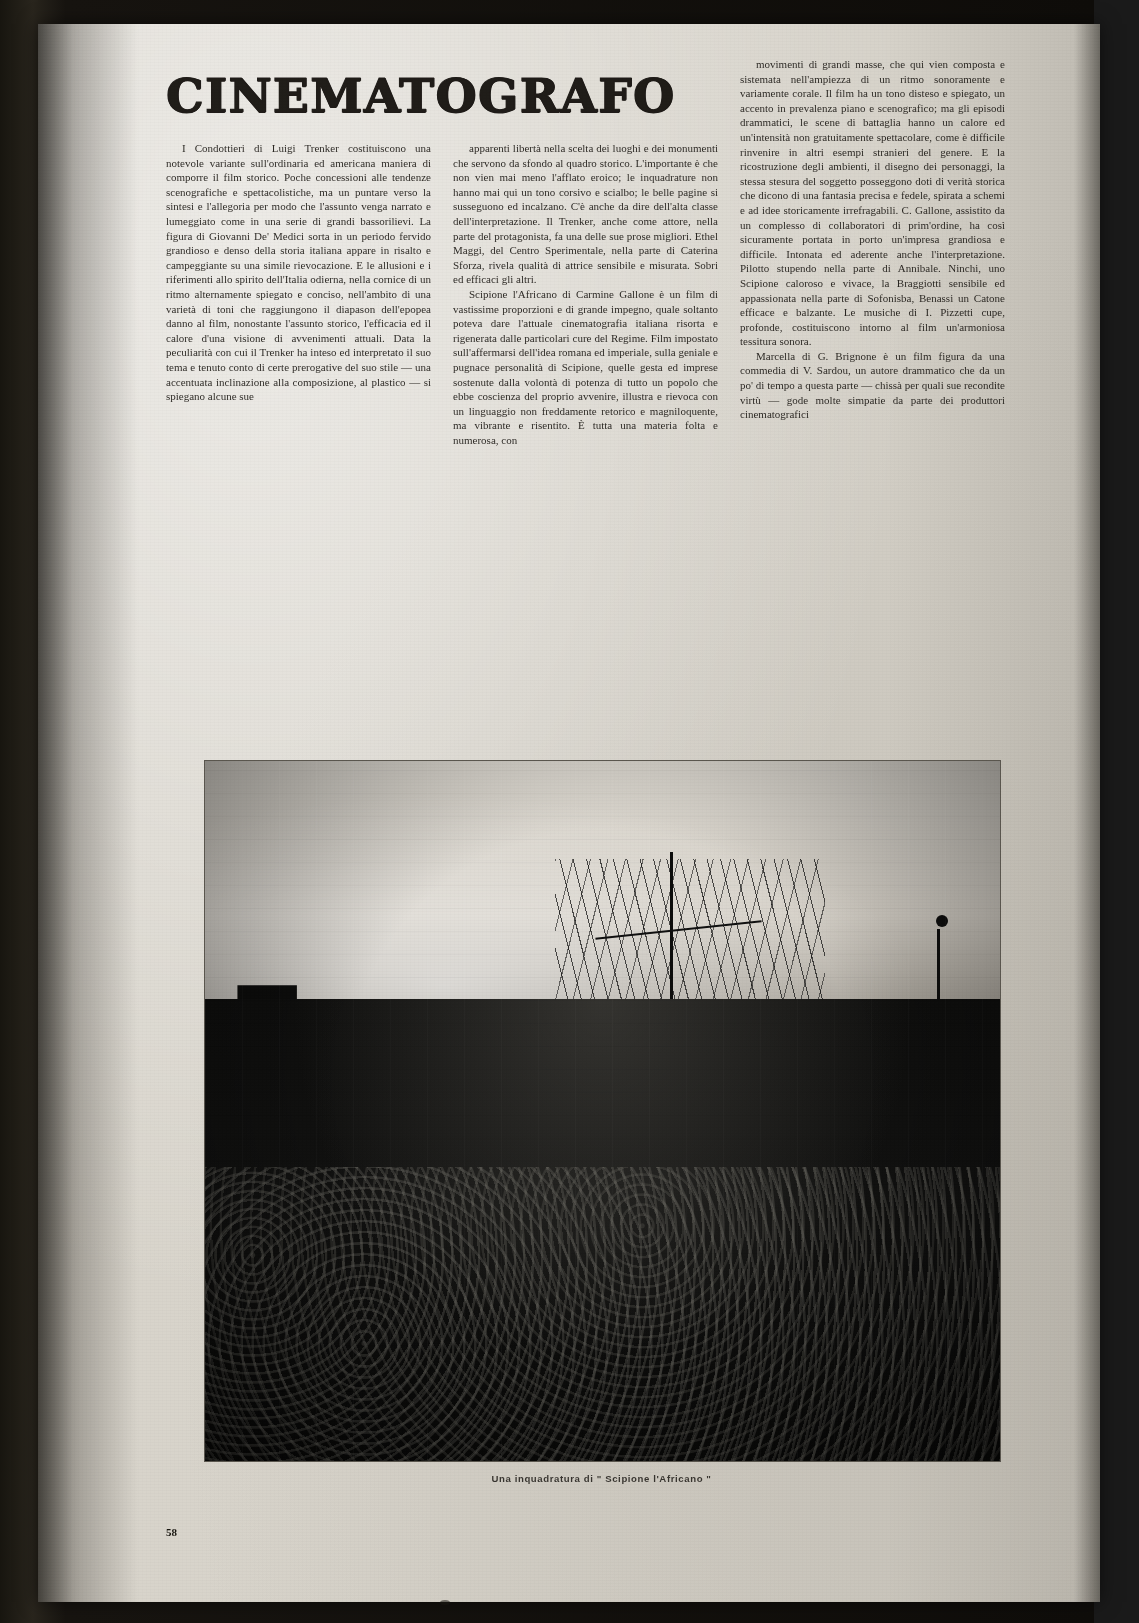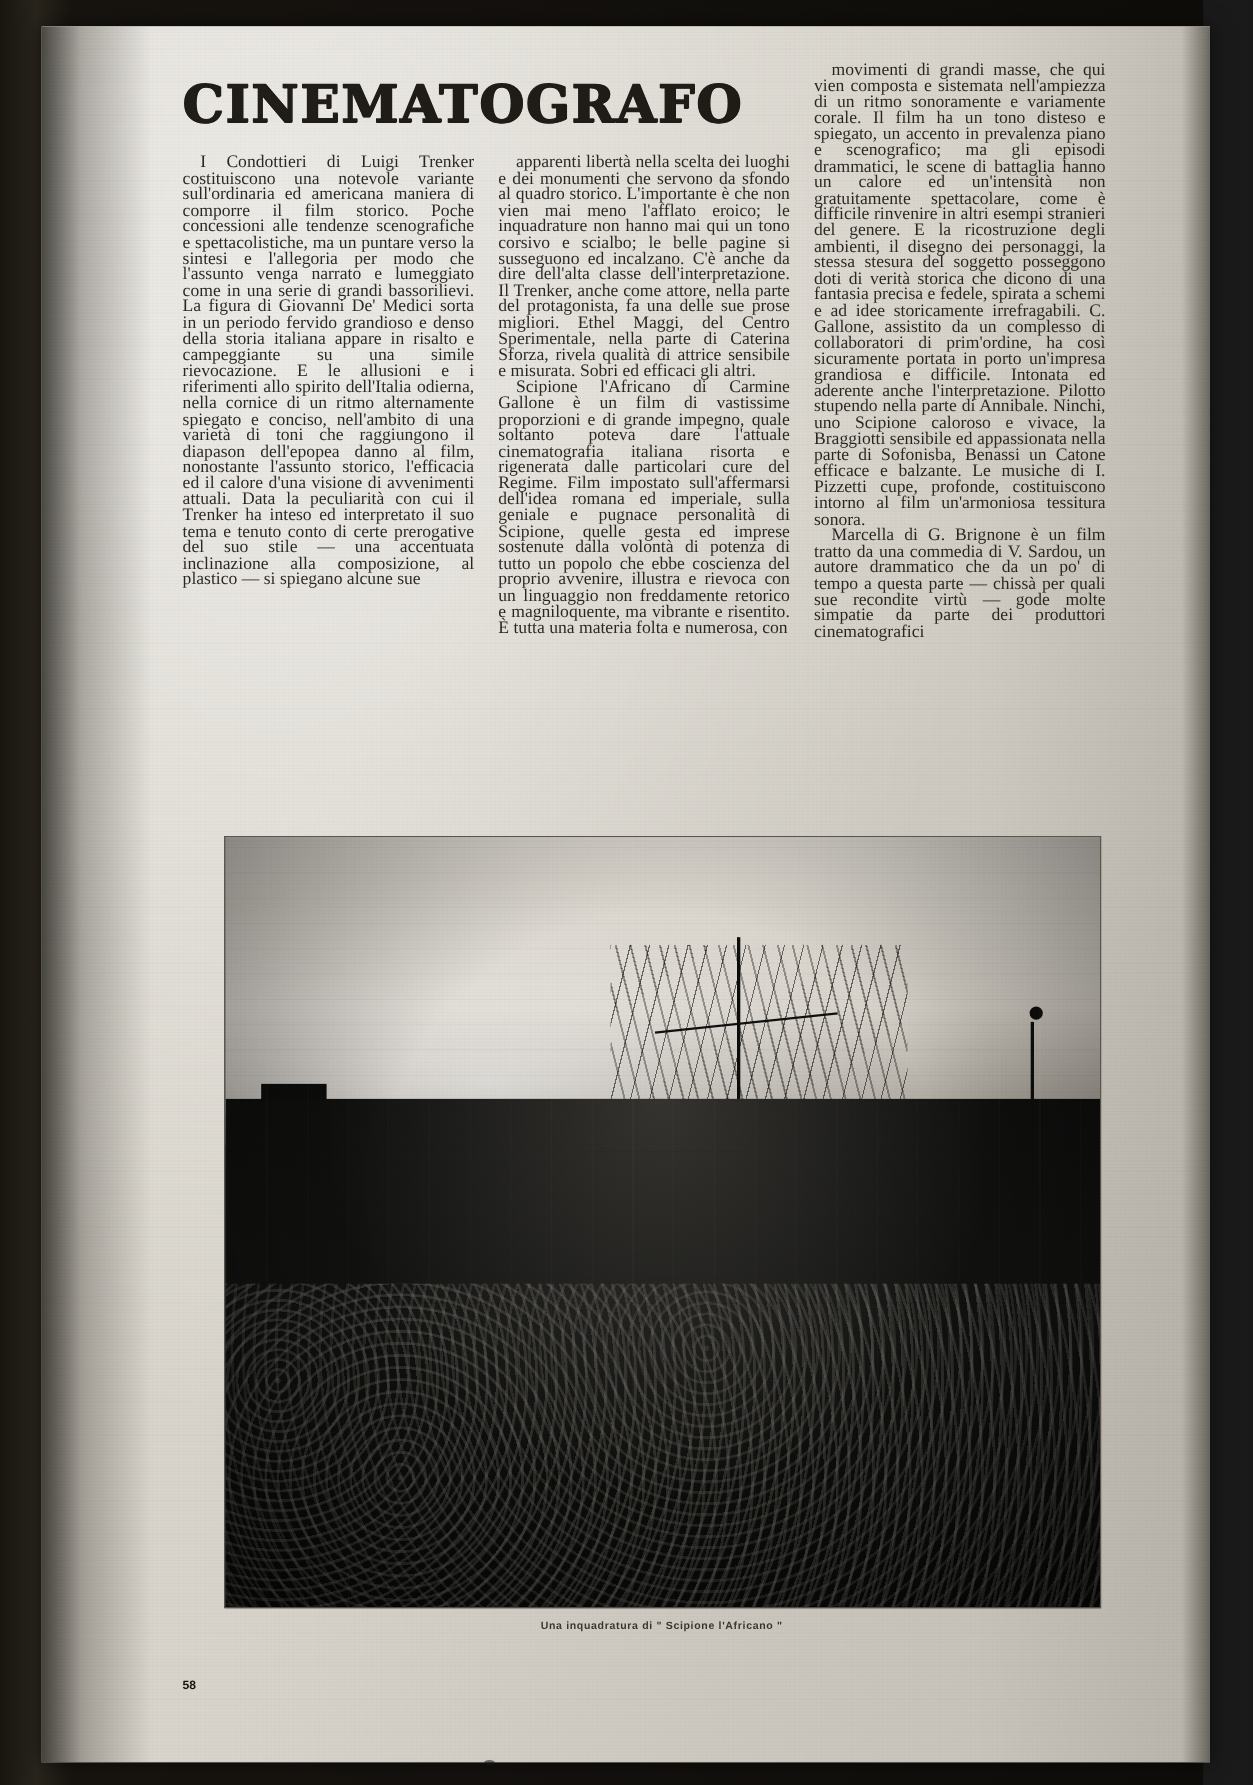--- a/index.html
+++ b/index.html
@@ -94,21 +94,21 @@
 
   
   .cols {
     display: flex;
     gap: 22px;
     align-items: flex-start;
   }
   .col {
     width: 265px;
     color: #201d19;
-    font-size: 16px;
+    font-size: 11px;
     line-height: 14.6px;
     text-align: justify;
     hyphens: auto;
   }
   .col p { margin: 0; text-indent: 16px; }
   .col p.first { text-indent: 16px; }
 
   
   .col-right {
     margin-top: -84px;
@@ -235,21 +235,21 @@
     font-weight: 700;
     letter-spacing: .6px;
     color: #1e1b17;
     opacity: .85;
   }
 
   .folio {
     position: absolute;
     left: 128px;
     top: 1502px;
-    font-family: Liberation Sans, sans-serif;
+    font-family: Liberation Serif, serif;
     font-weight: 700;
     font-size: 11px;
     color: #17150f;
   }
 
   
   .mark-a {
     position: absolute; left: 440px; top: 1600px;
     width: 10px; height: 5px; background: rgba(25,23,19,.55);
     border-radius: 50%;
@@ -273,21 +273,21 @@
           <p>I Condottieri di Luigi Trenker costituiscono una notevole variante sull'ordinaria ed americana maniera di comporre il film storico. Poche concessioni alle tendenze scenografiche e spettacolistiche, ma un puntare verso la sintesi e l'allegoria per modo che l'assunto venga narrato e lumeggiato come in una serie di grandi bassorilievi. La figura di Giovanni De' Medici sorta in un periodo fervido grandioso e denso della storia italiana appare in risalto e campeggiante su una simile rievocazione. E le allusioni e i riferimenti allo spirito dell'Italia odierna, nella cornice di un ritmo alternamente spiegato e conciso, nell'ambito di una varietà di toni che raggiungono il diapason dell'epopea danno al film, nonostante l'assunto storico, l'efficacia ed il calore d'una visione di avvenimenti attuali. Data la peculiarità con cui il Trenker ha inteso ed interpretato il suo tema e tenuto conto di certe prerogative del suo stile — una accentuata inclinazione alla composizione, al plastico — si spiegano alcune sue</p>
         </div>
 
         <div class="col">
           <p class="first">apparenti libertà nella scelta dei luoghi e dei monumenti che servono da sfondo al quadro storico. L'importante è che non vien mai meno l'afflato eroico; le inquadrature non hanno mai qui un tono corsivo e scialbo; le belle pagine si susseguono ed incalzano. C'è anche da dire dell'alta classe dell'interpretazione. Il Trenker, anche come attore, nella parte del protagonista, fa una delle sue prose migliori. Ethel Maggi, del Centro Sperimentale, nella parte di Caterina Sforza, rivela qualità di attrice sensibile e misurata. Sobri ed efficaci gli altri.</p>
           <p>Scipione l'Africano di Carmine Gallone è un film di vastissime proporzioni e di grande impegno, quale soltanto poteva dare l'attuale cinematografia italiana risorta e rigenerata dalle particolari cure del Regime. Film impostato sull'affermarsi dell'idea romana ed imperiale, sulla geniale e pugnace personalità di Scipione, quelle gesta ed imprese sostenute dalla volontà di potenza di tutto un popolo che ebbe coscienza del proprio avvenire, illustra e rievoca con un linguaggio non freddamente retorico e magniloquente, ma vibrante e risentito. È tutta una materia folta e numerosa, con</p>
         </div>
 
         <div class="col col-right">
           <p class="first">movimenti di grandi masse, che qui vien composta e sistemata nell'ampiezza di un ritmo sonoramente e variamente corale. Il film ha un tono disteso e spiegato, un accento in prevalenza piano e scenografico; ma gli episodi drammatici, le scene di battaglia hanno un calore ed un'intensità non gratuitamente spettacolare, come è difficile rinvenire in altri esempi stranieri del genere. E la ricostruzione degli ambienti, il disegno dei personaggi, la stessa stesura del soggetto posseggono doti di verità storica che dicono di una fantasia precisa e fedele, spirata a schemi e ad idee storicamente irrefragabili. C. Gallone, assistito da un complesso di collaboratori di prim'ordine, ha così sicuramente portata in porto un'impresa grandiosa e difficile. Intonata ed aderente anche l'interpretazione. Pilotto stupendo nella parte di Annibale. Ninchi, uno Scipione caloroso e vivace, la Braggiotti sensibile ed appassionata nella parte di Sofonisba, Benassi un Catone efficace e balzante. Le musiche di I. Pizzetti cupe, profonde, costituiscono intorno al film un'armoniosa tessitura sonora.</p>
-          <p>Marcella di G. Brignone è un film tratto da una commedia di V. Sardou, un autore drammatico che da un po' di tempo a questa parte — chissà per quali sue recondite virtù — gode molte simpatie da parte dei produttori cinematografici</p>
+          <p>Marcella di G. Brignone è un film figura da una commedia di V. Sardou, un autore drammatico che da un po' di tempo a questa parte — chissà per quali sue recondite virtù — gode molte simpatie da parte dei produttori cinematografici</p>
         </div>
       </div>
     </div>
 
     <div class="figure">
       <div class="photo">
         <div class="sky"></div>
         <div class="rig"></div>
         <div class="mast"></div>
         <div class="yard1"></div>

